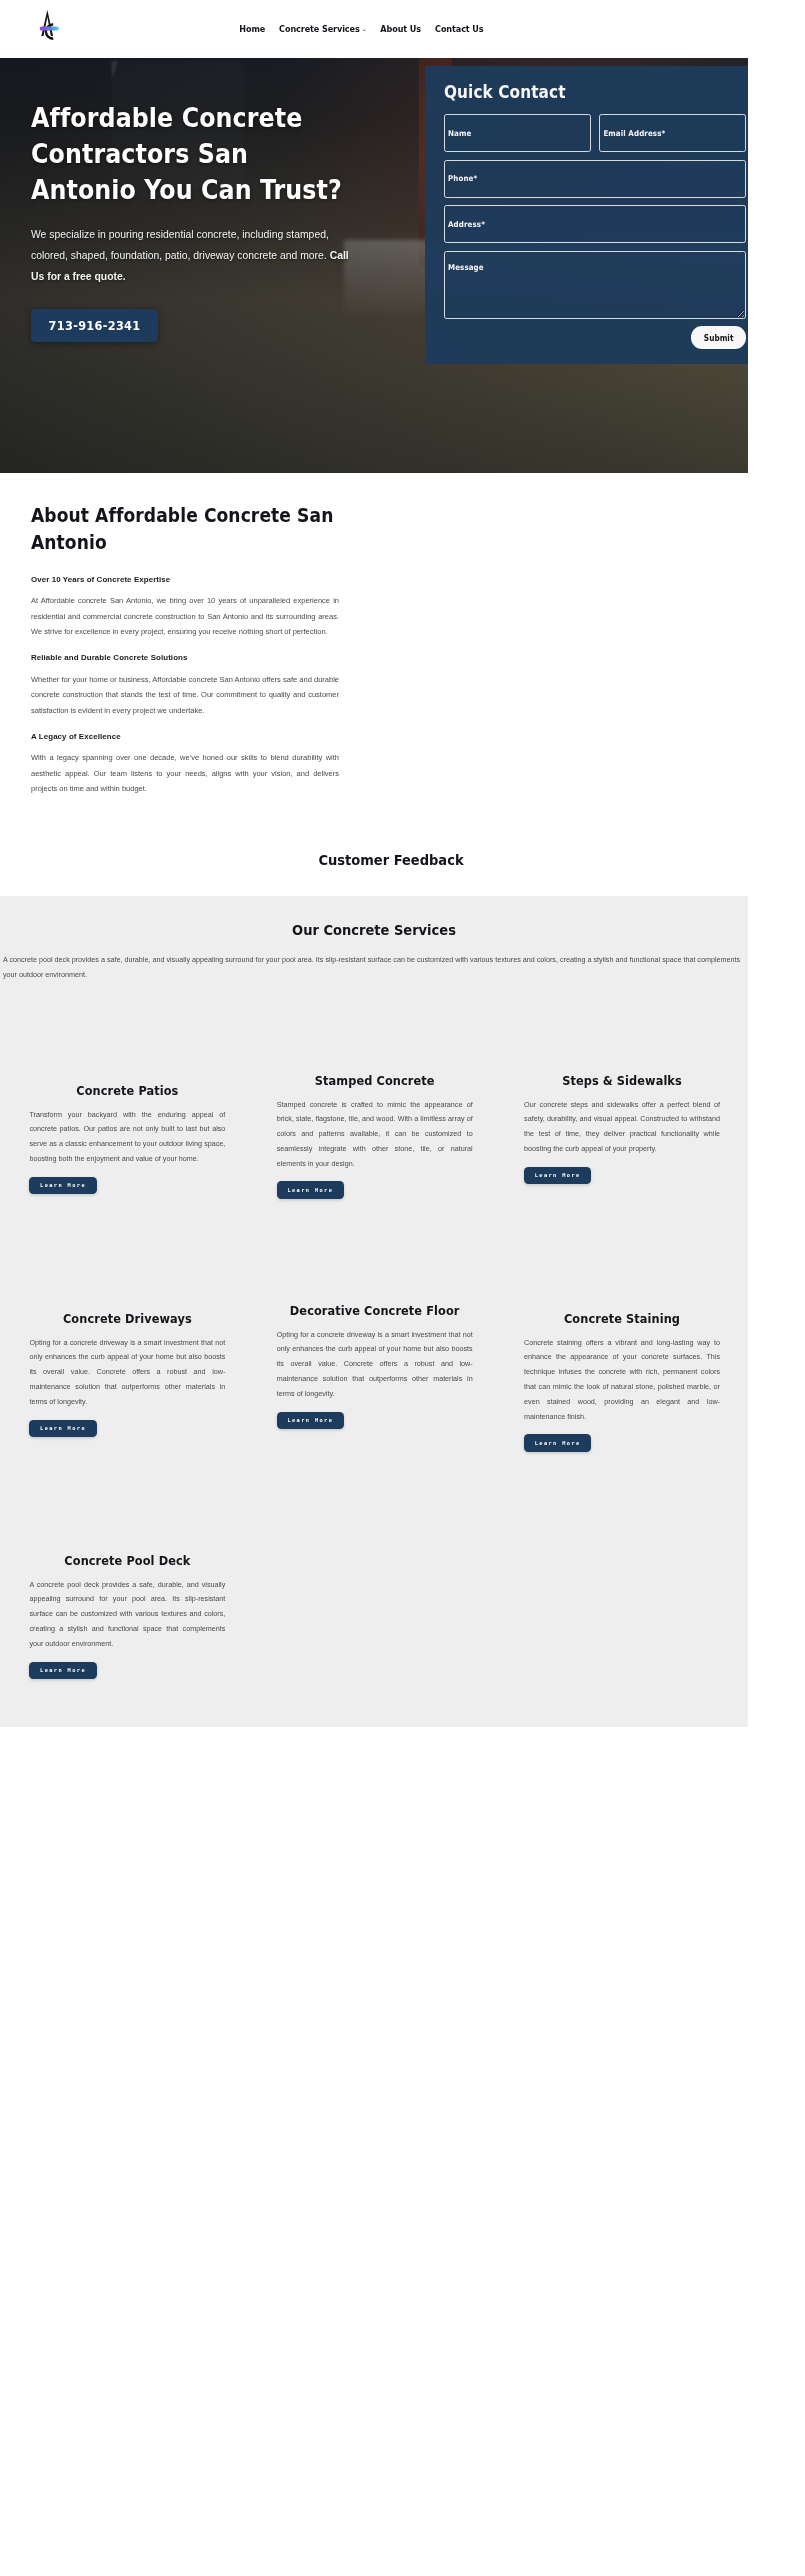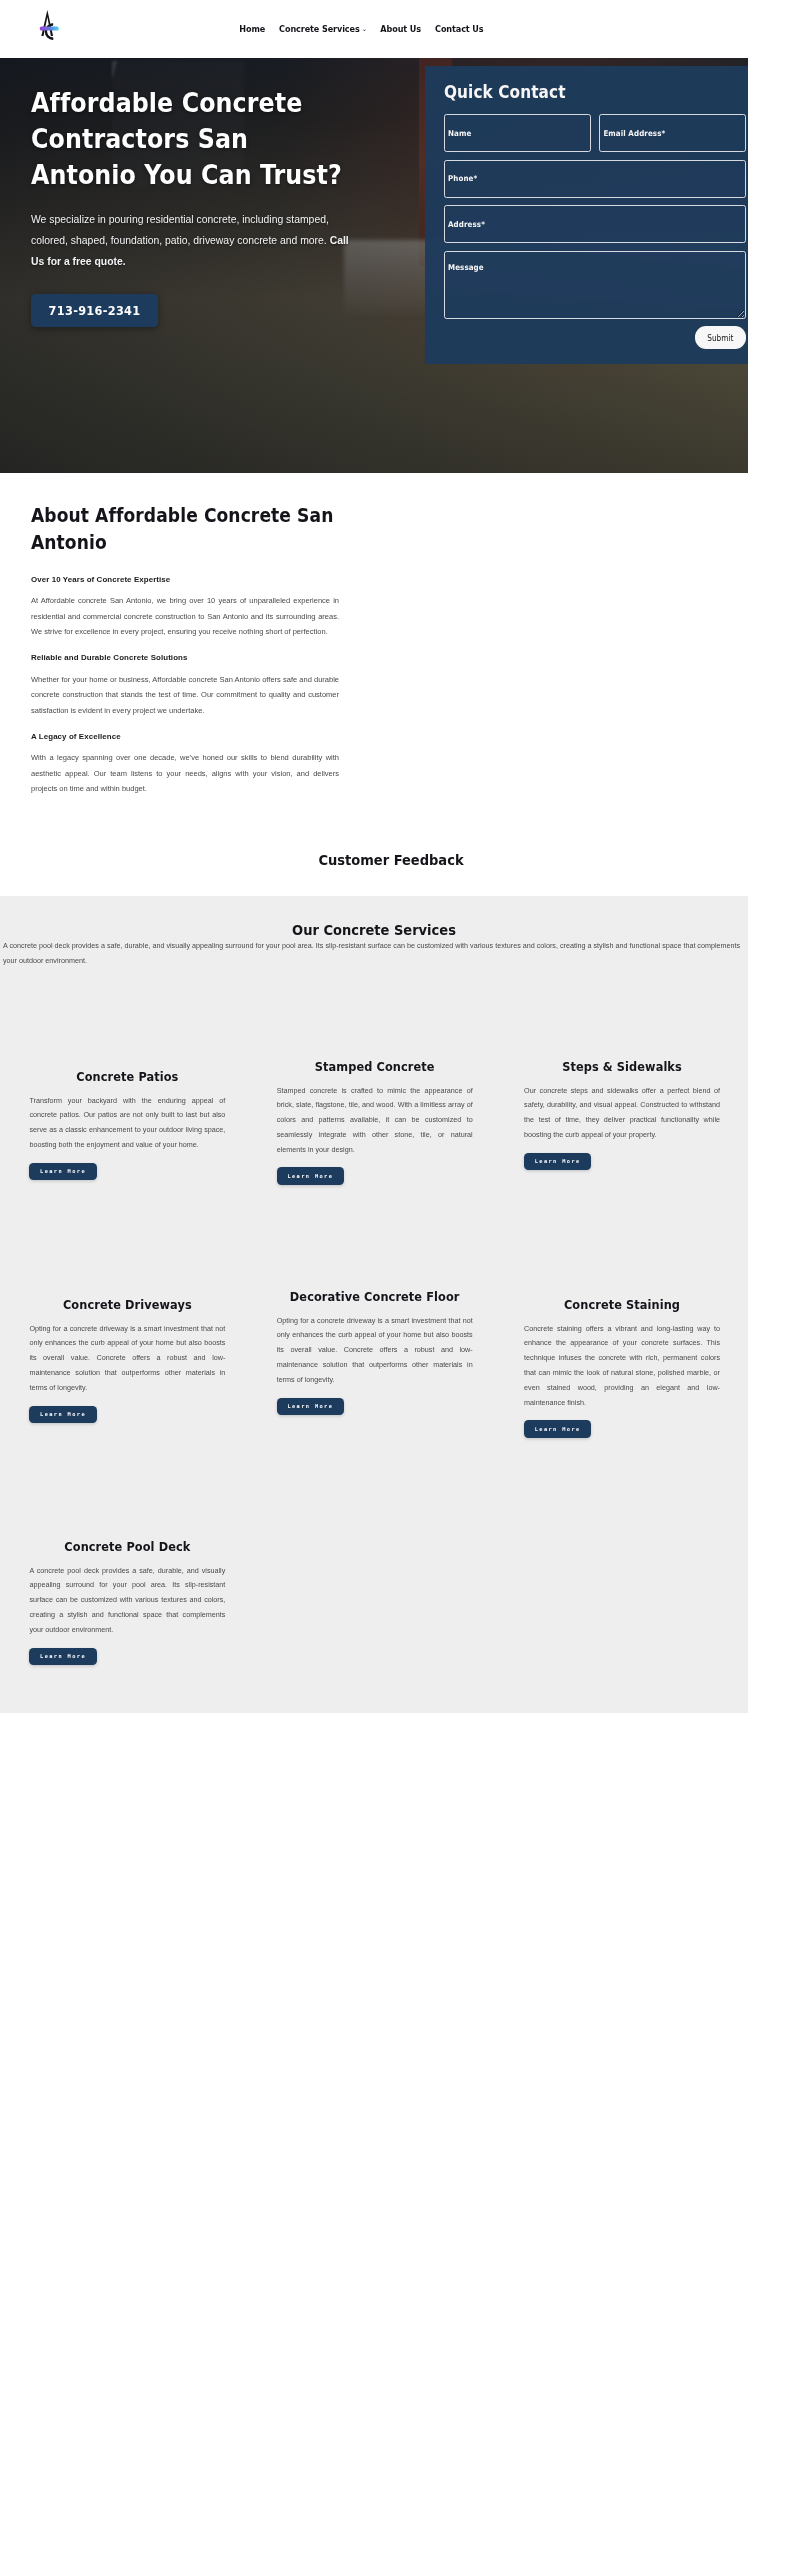--- a/index.html
+++ b/index.html
@@ -98,21 +98,21 @@
     position: absolute; inset: 0;
     background: linear-gradient(90deg, rgba(12,16,24,.62) 0%, rgba(14,18,26,.45) 48%, rgba(14,18,26,.25) 100%);
   }
   .hero-inner {
     position: relative;
     width: 805px;
     padding: 0 0 0 31px;
     display: flex;
     z-index: 3;
   }
-  .hero-left { width: 384px; padding-top: 27px; }
+  .hero-left { width: 384px; padding-top: 42px; }
   .hero-title {
     font-family: "DejaVu Sans Condensed", "Liberation Sans Narrow", "Liberation Sans", sans-serif;
     font-weight: 700;
     font-size: 26.4px;
     line-height: 1.36;
     color: #fff;
     letter-spacing: 0.1px;
     text-shadow: 0 1.3px 3.8px rgba(0,0,0,.45);
     max-width: 327px;
   }
@@ -185,21 +185,21 @@
     resize: vertical;
     line-height: 1.4;
   }
   .qc-actions { display: flex; justify-content: flex-end; margin-top: 7.5px; }
   .qc-submit {
     background: #ffffff;
     color: #14141a;
     border: none;
     border-radius: 11px;
     font-family: "DejaVu Sans Condensed", "Liberation Sans Narrow", "Liberation Sans", sans-serif;
-    font-weight: 400;
+    font-weight: 700;
     font-size: 8.2px;
     padding: 6.3px 12.6px;
     cursor: pointer;
   }
 
   
   .about {
     background: #fff;
     padding: 29px 5px 25px 0;
   }
@@ -248,20 +248,21 @@
   .services {
     background: #eeeeee;
     padding: 26.4px 0 0 0;
   }
   .services-title {
     font-family: "DejaVu Sans Condensed", "Liberation Sans Narrow", "Liberation Sans", sans-serif;
     font-weight: 700;
     font-size: 14.5px;
     color: #14141a;
     text-align: center;
+    margin-bottom: 14px;
   }
   .services-intro {
     width: 742px;
     margin: 0 auto;
     font-size: 7.2px;
     line-height: 2.1;
     color: #4a4a4a;
     text-align: left;
   }
   .svc-grid {

